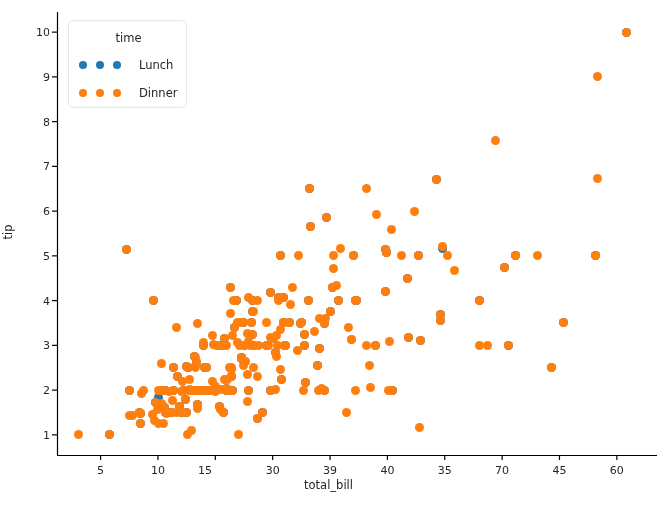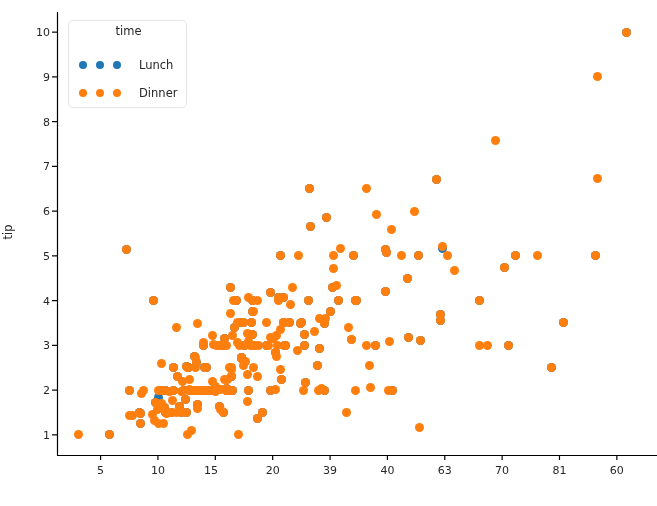--- a/index.html
+++ b/index.html
@@ -87,21 +87,21 @@
     width: 119px;
     height: 88px;
     background: #ffffff;
     border: 1px solid #e6e6e6;
     border-radius: 5px;
     box-sizing: border-box;
   }
   #legend-title {
     position: absolute;
     left: 0;
-    top: 3px;
+    top: 10px;
     width: 119px;
     text-align: center;
     font-size: 11.5px;
     color: #262626;
   }
   .legend-row {
     position: absolute;
     left: 7px;
     width: 112px;
     height: 20px;
@@ -527,30 +527,31 @@
       <div class="tick-label ytick" style="left: 20px; width: 30px; top: 255.874px;">5</div>
       <div class="tick-label ytick" style="left: 20px; width: 30px; top: 211.126px;">6</div>
       <div class="tick-label ytick" style="left: 20px; width: 30px; top: 166.379px;">7</div>
       <div class="tick-label ytick" style="left: 20px; width: 30px; top: 121.631px;">8</div>
       <div class="tick-label ytick" style="left: 20px; width: 30px; top: 76.8838px;">9</div>
       <div class="tick-label ytick" style="left: 20px; width: 30px; top: 32.1364px;">10</div>
     </div>
   <div id="xtick-labels">
       <div class="tick-label xtick" style="left: 100.595px; top: 464px;">5</div>
       <div class="tick-label xtick" style="left: 157.956px; top: 464px;">10</div>
-      <div class="tick-label xtick" style="left: 211px; top: 464px; text-align: center;">15</div>
-      <div class="tick-label xtick" style="left: 272.679px; top: 464px;">20</div>
+      <div class="tick-label xtick" style="left: 205px; top: 464px; text-align: center;">15</div>
+      <div class="tick-label xtick" style="left: 272.679px; top: 464px;">30</div>
       <div class="tick-label xtick" style="left: 330.04px; top: 464px;">39</div>
       <div class="tick-label xtick" style="left: 387.402px; top: 464px;">40</div>
-      <div class="tick-label xtick" style="left: 444.763px; top: 464px;">63</div>
+      <div class="tick-label xtick" style="left: 444.763px; top: 464px;">35</div>
       <div class="tick-label xtick" style="left: 502.124px; top: 464px;">70</div>
-      <div class="tick-label xtick" style="left: 559.486px; top: 464px;">81</div>
+      <div class="tick-label xtick" style="left: 559.486px; top: 464px;">45</div>
       <div class="tick-label xtick" style="left: 616.847px; top: 464px;">60</div>
     </div>
 
+  <div id="xlabel">total_bill</div>
   <div id="ylabel">tip</div>
 
   <div id="legend">
     <div id="legend-title">time</div>
 
     <div class="legend-row" style="top:34px;">
       <span class="legend-handle">
         <span class="legend-dot" style="background:#1f77b4"></span>
         <span class="legend-dot" style="background:#1f77b4"></span>
         <span class="legend-dot" style="background:#1f77b4"></span>

